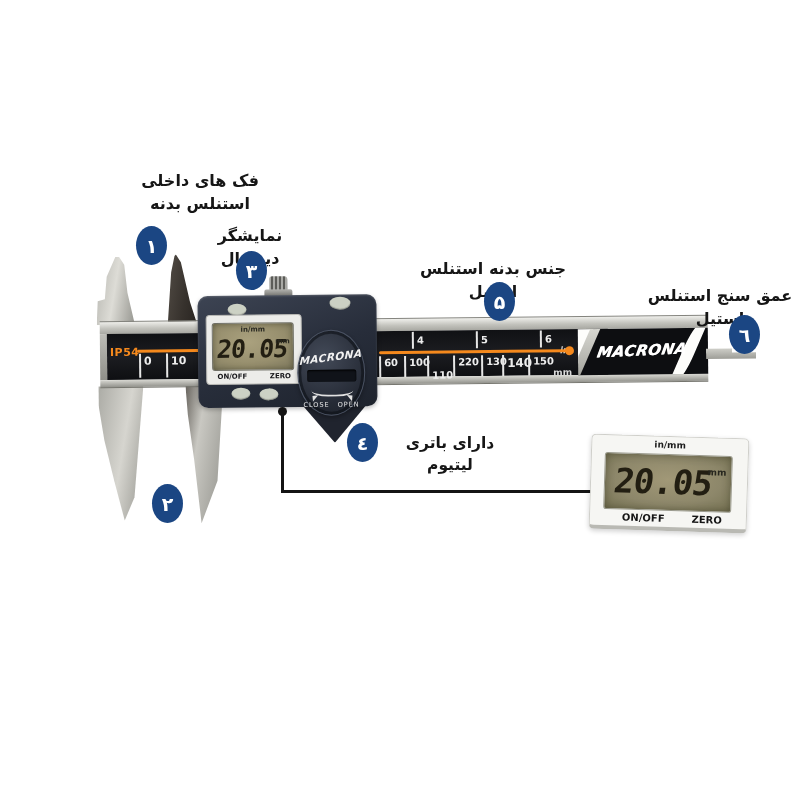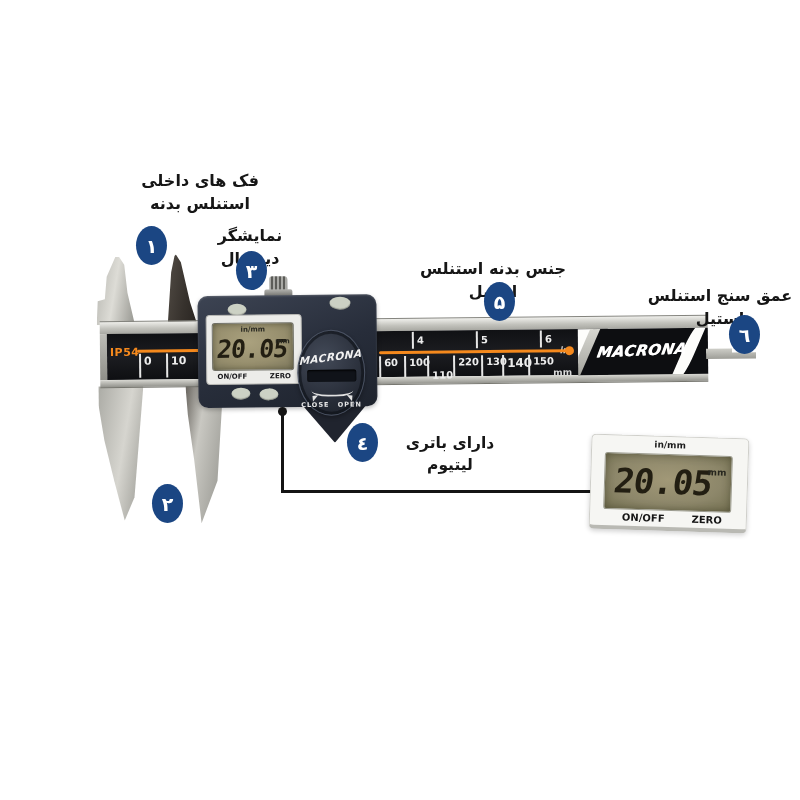--- a/index.html
+++ b/index.html
@@ -126,21 +126,21 @@
     letter-spacing:0.5px; transform:rotate(-7deg) skewX(-10deg); }
   .dial-slot { position:absolute; left:9px; top:39px; width:49px; height:12px;
     background:#101319; border-radius:2px; box-shadow:inset 0 1px 2px #000; }
   .dial-arrow { position:absolute; left:13px; top:53px; width:42px; height:13px;
     border-bottom:2.5px solid #e2e2e2; border-radius:50%/60%; }
   .dial-arrow::before, .dial-arrow::after { content:""; position:absolute; bottom:-5px;
     border:4px solid transparent; }
   .dial-arrow::before { left:-3px; border-right-color:#e2e2e2; transform:rotate(40deg); }
   .dial-arrow::after  { right:-3px; border-left-color:#e2e2e2; transform:rotate(-40deg); }
   .dial-closeopen { position:absolute; left:0; top:70px; width:100%; text-align:center;
-    color:#e8e8e8; font-size:6.5px; font-weight:bold; letter-spacing:1px; word-spacing:5px; }
+    color:#e8e8e8; font-size:6.5px; font-weight:normal; letter-spacing:1px; word-spacing:5px; }
 
   
   .conn { position:absolute; background:#141414; z-index:5; }
   .conn-dot { position:absolute; left:278px; top:407px; width:9px; height:9px;
     border-radius:50%; background:#141414; z-index:5; }
   .inset { position:absolute; left:590px; top:436px; width:158px; height:95px;
     background:#f6f6f3; border:1px solid #cfcfca; border-bottom:4px solid #b9b9b3;
     border-radius:5px; transform:rotate(1.8deg); box-shadow:0 2px 5px rgba(0,0,0,.18);
     z-index:6; }
   .inset-mode { position:absolute; left:0; top:3px; width:100%; text-align:center;

